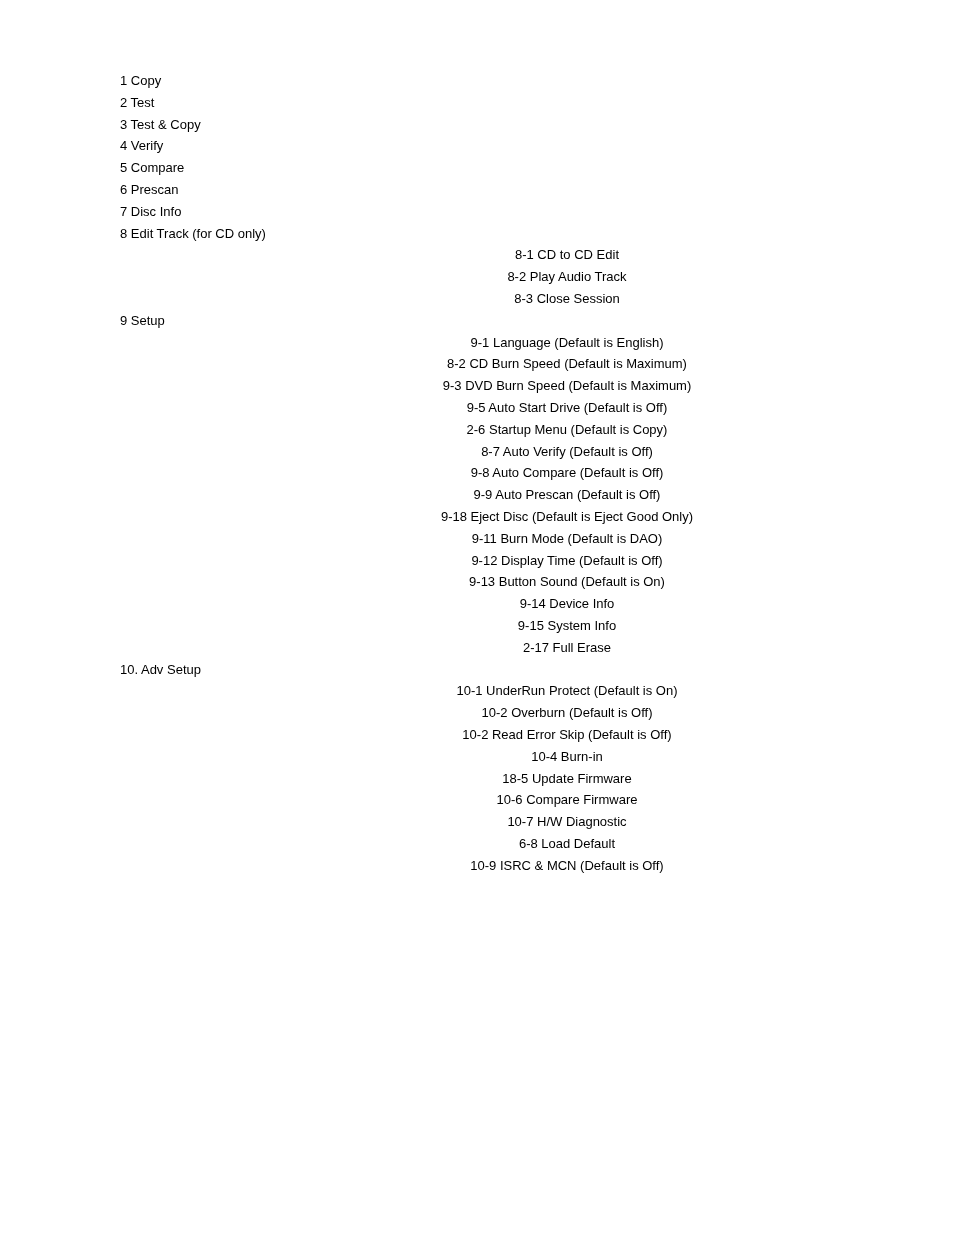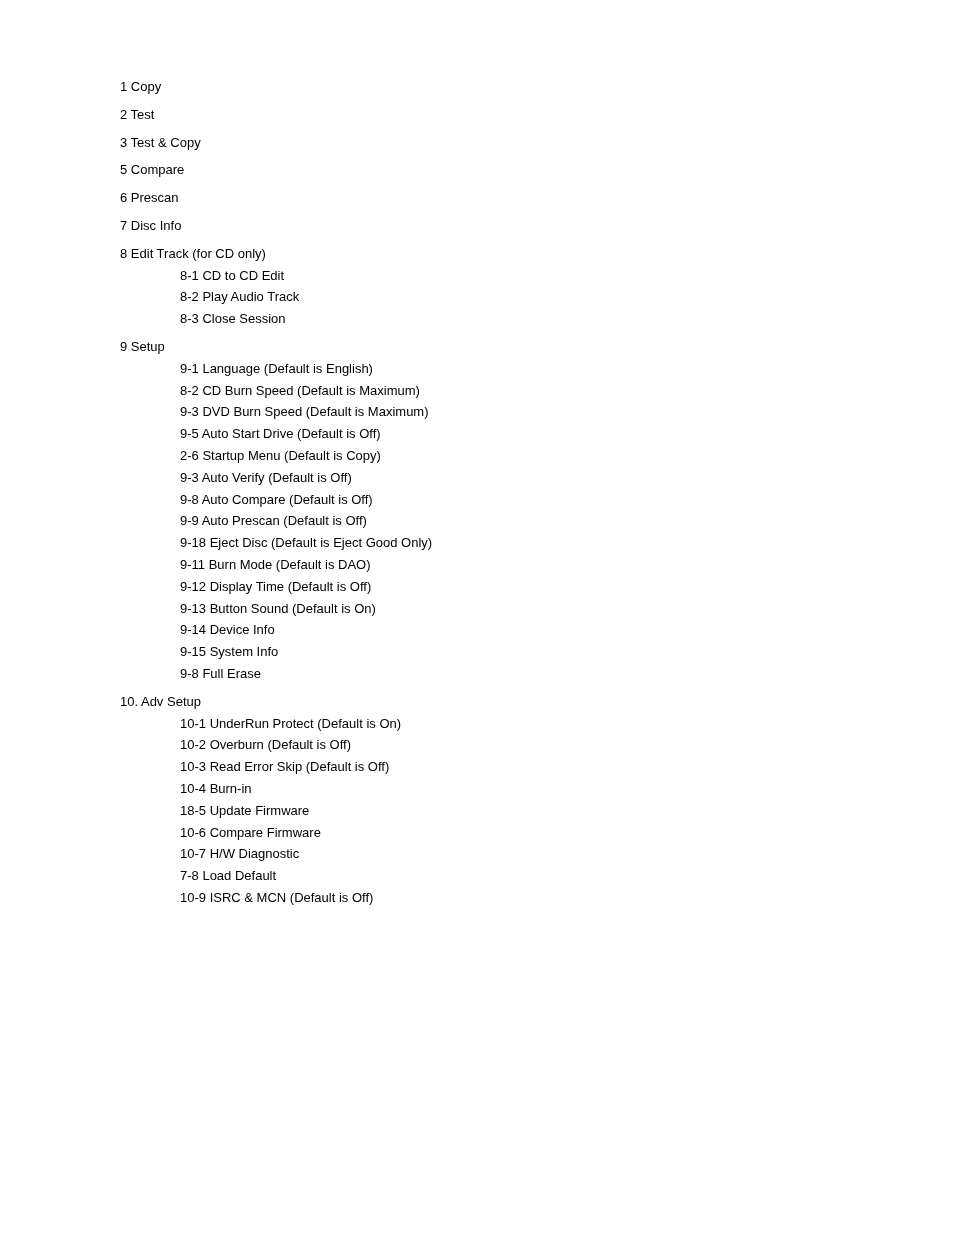--- a/index.html
+++ b/index.html
@@ -14,75 +14,77 @@
       color: #000000;
       width: 954px;
       min-height: 1235px;
       padding: 70px 0 0 120px;
     }
     .menu-list {
       list-style: none;
       line-height: 1.6;
     }
     .menu-list li {
-      margin: 7px 0;
+      margin: 1px 0;
     }
     .sub-list {
       list-style: none;
       margin-left: 60px;
+      text-align: center;
     }
     .sub-list li {
       margin: 1px 0;
     }
   </style>
 </head>
 <body>
 
 <ul class="menu-list">
   <li><span>1 Copy</span></li>
   <li><span>2 Test</span></li>
   <li><span>3 Test &amp; Copy</span></li>
+  <li><span>4 Verify</span></li>
   <li><span>5 Compare</span></li>
   <li><span>6 Prescan</span></li>
   <li><span>7 Disc Info</span></li>
   <li>
     <span>8 Edit Track (for CD only)</span>
     <ul class="sub-list">
       <li><span>8-1 CD to CD Edit</span></li>
       <li><span>8-2 Play Audio Track</span></li>
       <li><span>8-3 Close Session</span></li>
     </ul>
   </li>
   <li>
     <span>9 Setup</span>
     <ul class="sub-list">
       <li><span>9-1 Language (Default is English)</span></li>
       <li><span>8-2 CD Burn Speed (Default is Maximum)</span></li>
       <li><span>9-3 DVD Burn Speed (Default is Maximum)</span></li>
       <li><span>9-5 Auto Start Drive (Default is Off)</span></li>
       <li><span>2-6 Startup Menu (Default is Copy)</span></li>
-      <li><span>9-3 Auto Verify (Default is Off)</span></li>
+      <li><span>8-7 Auto Verify (Default is Off)</span></li>
       <li><span>9-8 Auto Compare (Default is Off)</span></li>
       <li><span>9-9 Auto Prescan (Default is Off)</span></li>
       <li><span>9-18 Eject Disc (Default is Eject Good Only)</span></li>
       <li><span>9-11 Burn Mode (Default is DAO)</span></li>
       <li><span>9-12 Display Time (Default is Off)</span></li>
       <li><span>9-13 Button Sound (Default is On)</span></li>
       <li><span>9-14 Device Info</span></li>
       <li><span>9-15 System Info</span></li>
-      <li><span>9-8 Full Erase</span></li>
+      <li><span>2-17 Full Erase</span></li>
     </ul>
   </li>
   <li>
     <span>10. Adv Setup</span>
     <ul class="sub-list">
       <li><span>10-1 UnderRun Protect (Default is On)</span></li>
       <li><span>10-2 Overburn (Default is Off)</span></li>
-      <li><span>10-3 Read Error Skip (Default is Off)</span></li>
+      <li><span>10-2 Read Error Skip (Default is Off)</span></li>
       <li><span>10-4 Burn-in</span></li>
       <li><span>18-5 Update Firmware</span></li>
       <li><span>10-6 Compare Firmware</span></li>
       <li><span>10-7 H/W Diagnostic</span></li>
-      <li><span>7-8 Load Default</span></li>
+      <li><span>6-8 Load Default</span></li>
       <li><span>10-9 ISRC &amp; MCN (Default is Off)</span></li>
     </ul>
   </li>
 </ul>
 
 </body></html>

